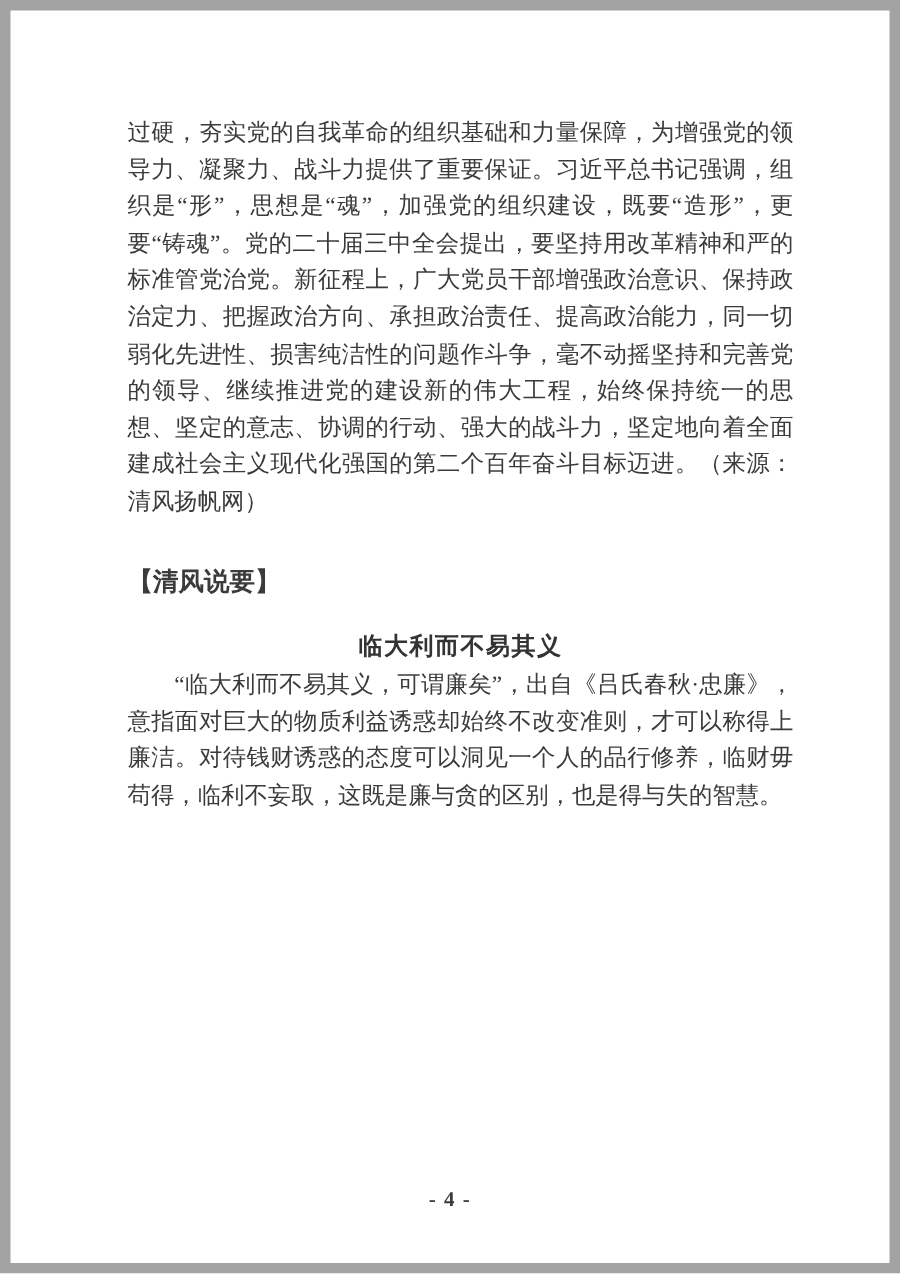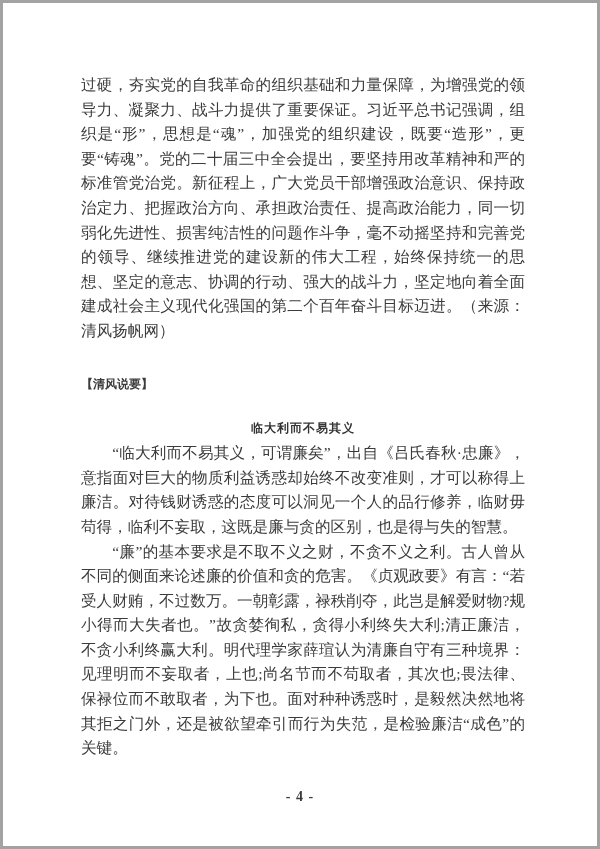--- a/index.html
+++ b/index.html
@@ -9,21 +9,21 @@
   }
   .page {
     position: relative;
     width: 600px;
     height: 849px;
     background: #ffffff;
     box-sizing: border-box;
     overflow: hidden;
     font-family: "Liberation Serif", "DejaVu Serif", serif;
     color: #3b3b3b;
-    border: 3px solid #a3a3a3;
+    border: 7px solid #a3a3a3;
   }
   .content {
     position: absolute;
     left: 78px;
     top: 70px;
     width: 444px;
   }
   .para {
     margin: 0;
     font-size: 15.6px;
@@ -31,28 +31,28 @@
     text-align: justify;
     text-justify: inter-character;
     text-indent: 2em;
     word-break: break-all;
   }
   .para.no-indent {
     text-indent: 0;
   }
   .section-header {
     margin: 28px 0 0 0;
-    font-size: 12px;
+    font-size: 17px;
     line-height: 24.6px;
     font-weight: bold;
     color: #3b3b3b;
   }
   .article-title {
     margin: 19px 0 0 0;
-    font-size: 12px;
+    font-size: 16px;
     line-height: 26px;
     font-weight: bold;
     text-align: center;
     letter-spacing: 1px;
     color: #333333;
   }
   .article-body {
   }
   .footer {
     position: absolute;
@@ -72,20 +72,19 @@
 <div class="page">
   <div class="content">
     <p class="para no-indent">过硬，夯实党的自我革命的组织基础和力量保障，为增强党的领导力、凝聚力、战斗力提供了重要保证。习近平总书记强调，组织是“形”，思想是“魂”，加强党的组织建设，既要“造形”，更要“铸魂”。党的二十届三中全会提出，要坚持用改革精神和严的标准管党治党。新征程上，广大党员干部增强政治意识、保持政治定力、把握政治方向、承担政治责任、提高政治能力，同一切弱化先进性、损害纯洁性的问题作斗争，毫不动摇坚持和完善党的领导、继续推进党的建设新的伟大工程，始终保持统一的思想、坚定的意志、协调的行动、强大的战斗力，坚定地向着全面建成社会主义现代化强国的第二个百年奋斗目标迈进。（来源：清风扬帆网）</p>
 
     <p class="section-header">【清风说要】</p>
 
     <h1 class="article-title">临大利而不易其义</h1>
 
     <div class="article-body">
       <p class="para">“临大利而不易其义，可谓廉矣”，出自《吕氏春秋·忠廉》，意指面对巨大的物质利益诱惑却始终不改变准则，才可以称得上廉洁。对待钱财诱惑的态度可以洞见一个人的品行修养，临财毋苟得，临利不妄取，这既是廉与贪的区别，也是得与失的智慧。</p>
-      <p class="para">“廉”的基本要求是不取不义之财，不贪不义之利。古人曾从不同的侧面来论述廉的价值和贪的危害。《贞观政要》有言：“若受人财贿，不过数万。一朝彰露，禄秩削夺，此岂是解爱财物?规小得而大失者也。”故贪婪徇私，贪得小利终失大利;清正廉洁，不贪小利终赢大利。明代理学家薛瑄认为清廉自守有三种境界：见理明而不妄取者，上也;尚名节而不苟取者，其次也;畏法律、保禄位而不敢取者，为下也。面对种种诱惑时，是毅然决然地将其拒之门外，还是被欲望牵引而行为失范，是检验廉洁“成色”的关键。</p>
     </div>
   </div>
 
   <div class="footer">
     <span>- 4 -</span>
   </div>
 </div>
 
 </body></html>

